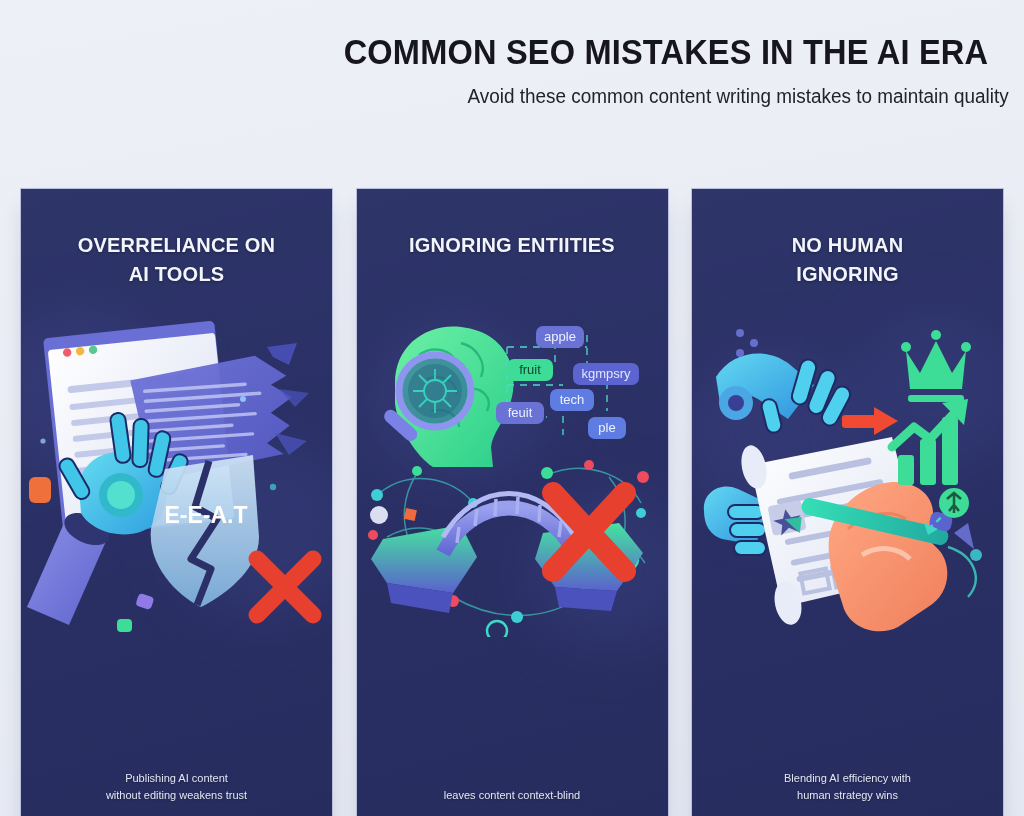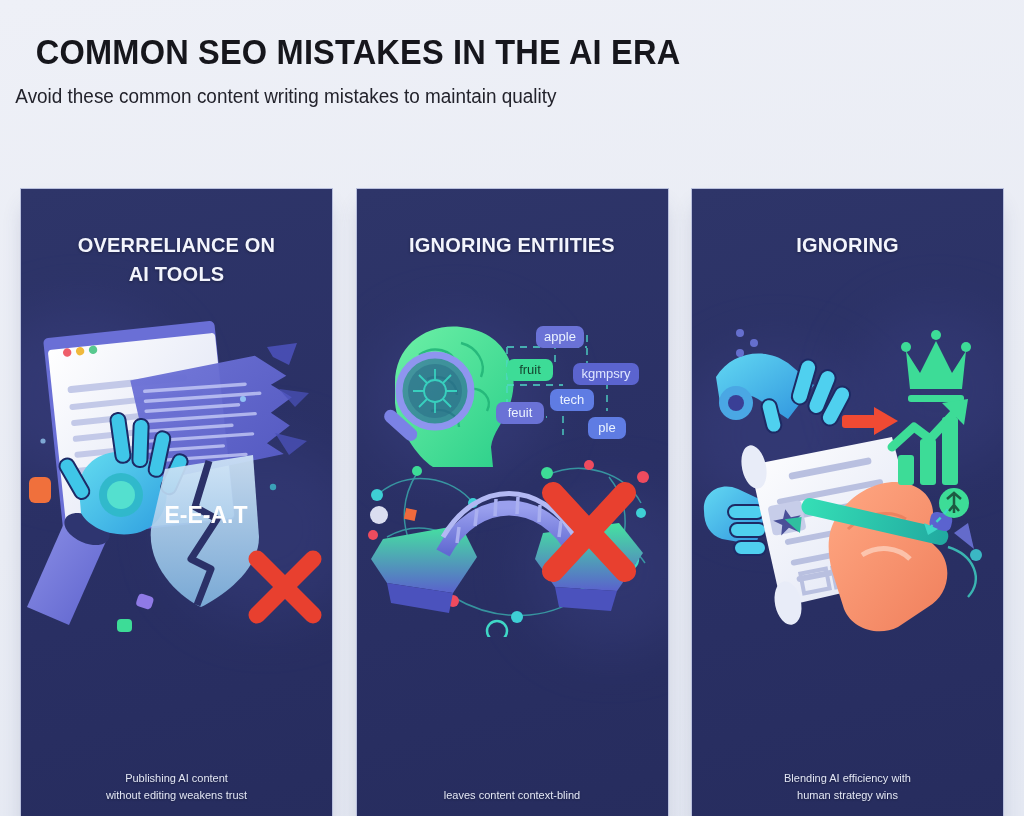--- a/index.html
+++ b/index.html
@@ -5,21 +5,21 @@
   html,body{margin:0;padding:0;}
   body{
     width:1024px;height:816px;overflow:hidden;
     background:linear-gradient(170deg,#eef0f7 0%,#e9ecf4 55%,#e4e8f2 100%);
     font-family:"Liberation Sans",sans-serif;
     -webkit-font-smoothing:antialiased;
   }
   .page{position:relative;width:1024px;height:816px;}
 
   
-  .header{position:absolute;left:0;top:34px;width:1024px;text-align:left;}
+  .header{position:absolute;left:0;top:34px;width:1024px;text-align:right;}
   .title{
     font-size:35px;font-weight:bold;letter-spacing:.2px;color:#16161c;
     font-family:"Liberation Sans",sans-serif;
     transform:scaleX(.93);transform-origin:center;
     line-height:1.05;margin:0;
   }
   .subtitle{
     margin:14px 0 0 0;font-size:19.5px;color:#23232c;font-weight:400;
     transform:scaleX(.97);transform-origin:center;
   }
@@ -319,20 +319,21 @@
       <div class="card-caption">
         <div>leaves content context-blind</div>
       </div>
     </div>
 
     <div class="card">
       <div class="blob" style="left:-10px;top:160px;width:190px;height:170px;background:#3a3f80;"></div>
       <div class="blob" style="left:160px;top:120px;width:170px;height:160px;background:#373d7c;"></div>
 
       <div class="card-title">
+        <div>NO HUMAN</div>
         <div>IGNORING</div>
       </div>
 
       <div class="art">
         <svg viewBox="0 0 313 330" xmlns="http://www.w3.org/2000/svg">
           <defs>
             <linearGradient id="c3arm" x1="0" y1="0" x2="1" y2="1">
               <stop offset="0" stop-color="#62d8f2"></stop>
                 <stop offset="1" stop-color="#2f93de"></stop>
             </linearGradient>

